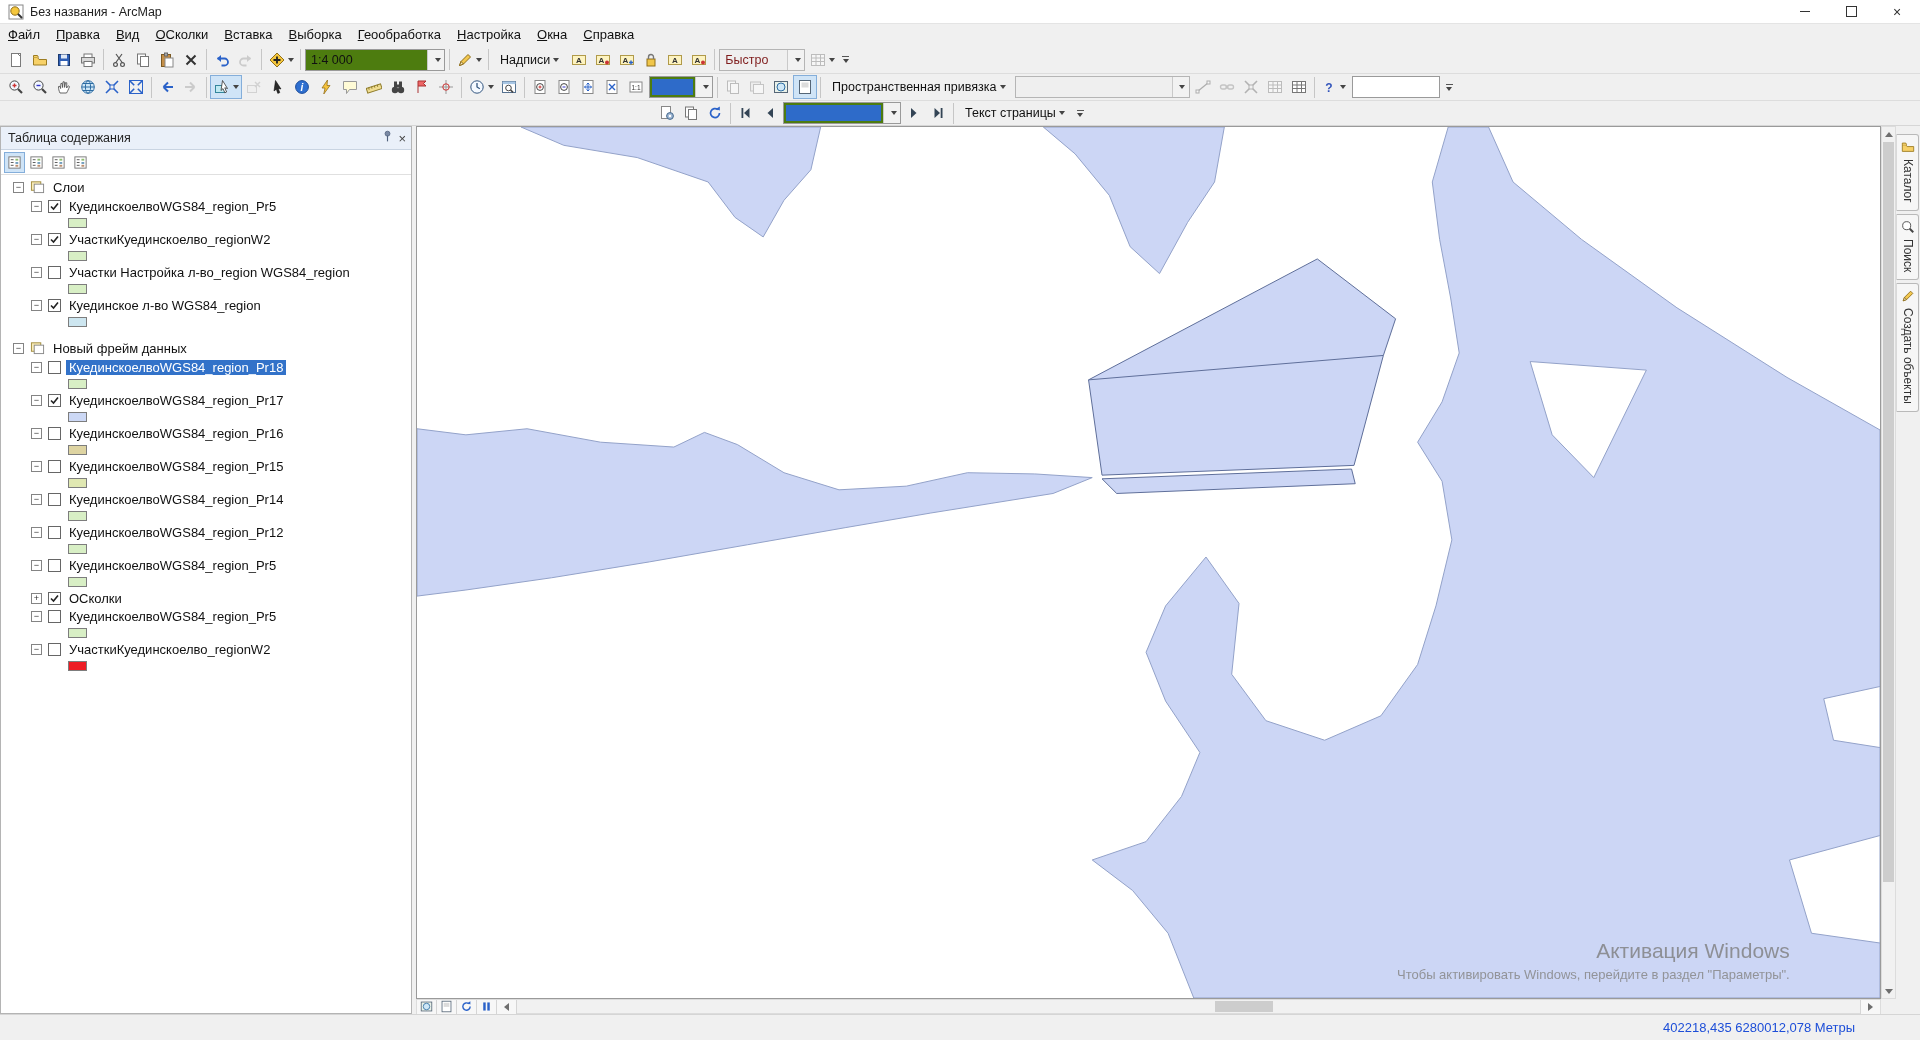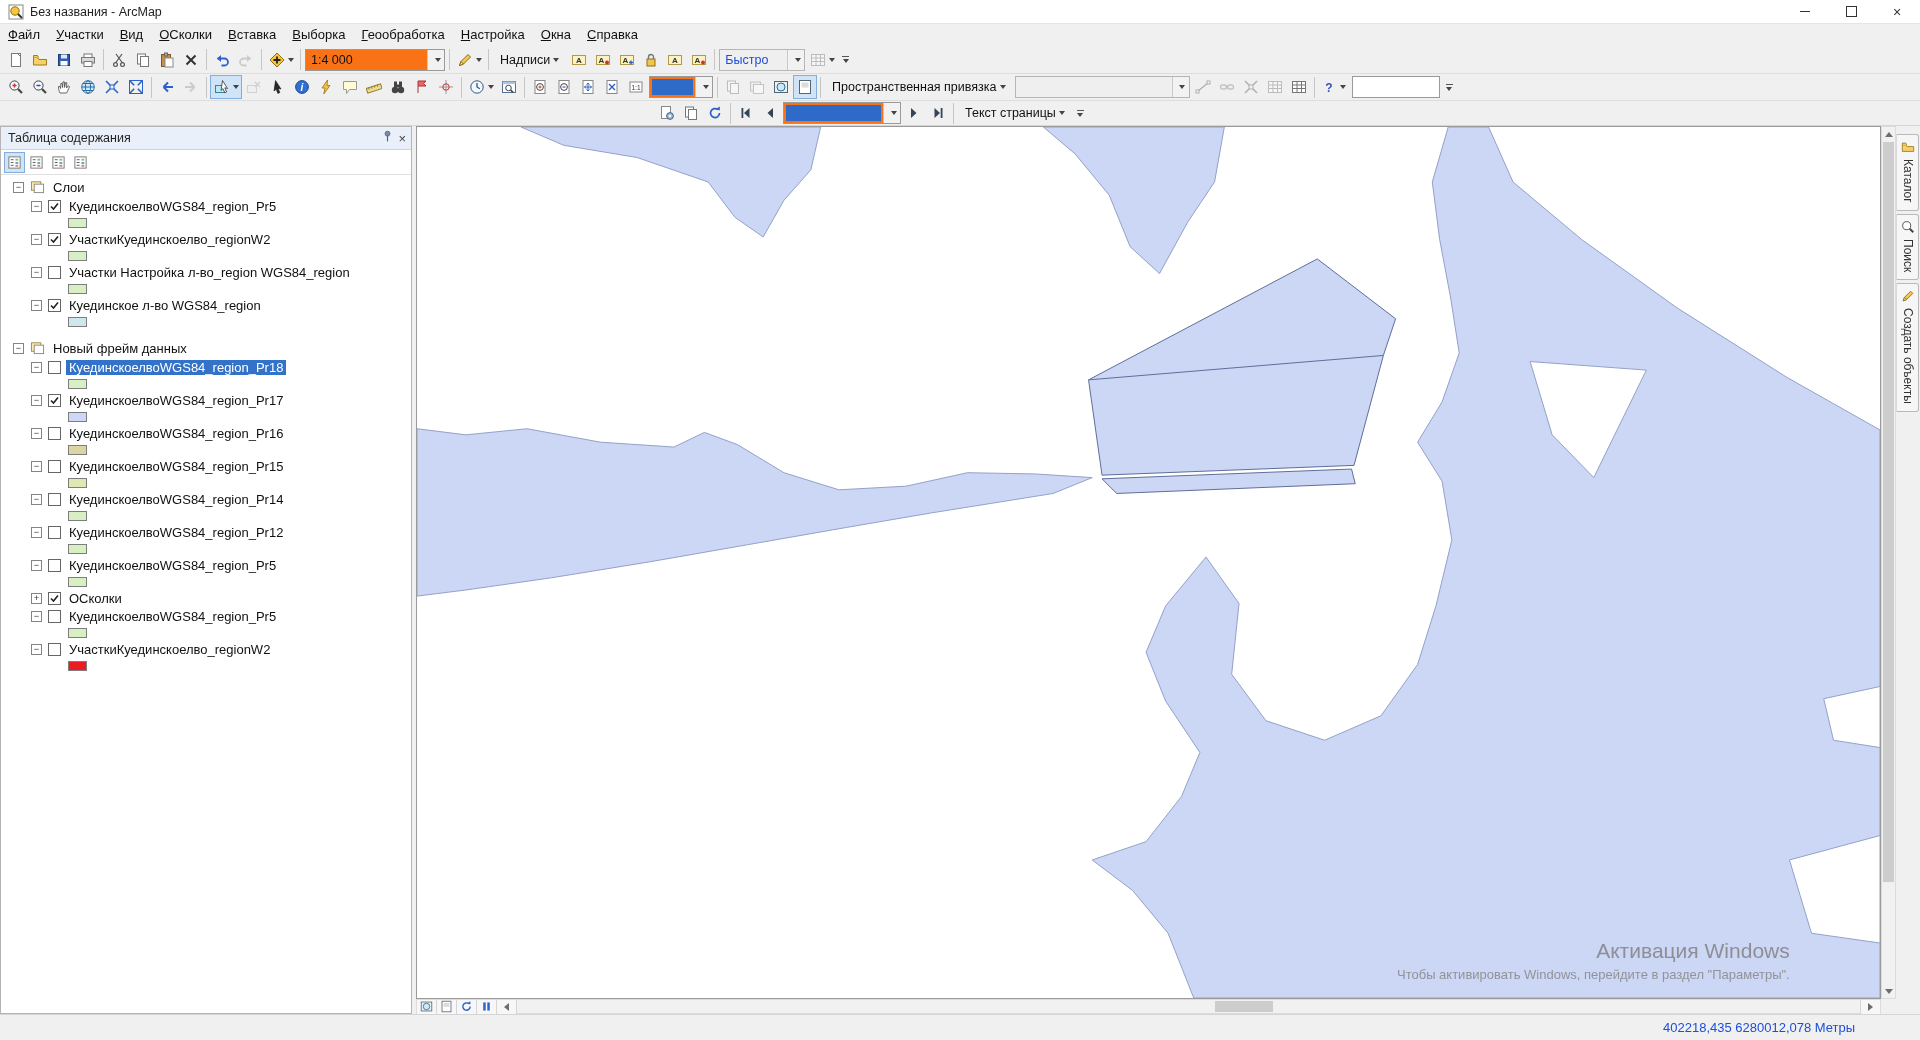--- a/index.html
+++ b/index.html
@@ -26,26 +26,26 @@
   #tbrow1{top:46px;height:28px;}
   #tbrow2{top:74px;height:27px;}
   #tbrow3{top:101px;height:25px;border-bottom:1px solid #d6d6d6;}
   .tbtn{width:24px;height:24px;display:flex;align-items:center;justify-content:center;
         border:1px solid transparent;box-sizing:border-box;flex:0 0 auto;}
   .tbtn.pressed{background:#cfe4f7;border-color:#84aeda;}
   .tbtn.grey svg{opacity:.42;filter:grayscale(1);}
   .sep{width:1px;height:21px;background:#c6c6c6;margin:0 3px;flex:0 0 auto;}
   .chev{width:0;height:0;border-left:3.5px solid transparent;border-right:3.5px solid transparent;
         border-top:4px solid #444;margin-left:3px;flex:0 0 auto;}
-  .combo{height:22px;background:#f97316;border:1px solid #9a9a9a;display:flex;align-items:center;
+  .combo{height:22px;background:#4d7c0f;border:1px solid #9a9a9a;display:flex;align-items:center;
          font-size:12.5px;box-sizing:border-box;flex:0 0 auto;margin:0 1px;}
   .combo .val{padding-left:5px;flex:1;white-space:nowrap;overflow:hidden;}
   .combo .dd{width:17px;height:100%;display:flex;align-items:center;justify-content:center;
              border-left:1px solid #c9c9c9;background:#f2f2f2;box-sizing:border-box;}
-  .combo.grey{background:#efefef;color:#1d4ed8;border-color:#b5b5b5;}
+  .combo.grey{background:#efefef;color:#7f1d1d;border-color:#b5b5b5;}
   .combo.blue .sel{flex:1;height:16px;margin:2px;background:#2e6bc9;}
   .menubtn{height:22px;display:flex;align-items:center;padding:0 7px;font-size:12.5px;flex:0 0 auto;
            border:1px solid transparent;}
   .tbinput{height:20px;border:1px solid #9a9a9a;font-size:12px;padding:0 4px;flex:0 0 auto;
            font-family:"Liberation Sans",sans-serif;margin:0 2px;}
   .ovbtn{width:15px;height:24px;display:flex;flex-direction:column;align-items:center;
          justify-content:center;gap:2px;flex:0 0 auto;}
   .ovbtn .bar{width:7px;height:1px;background:#555;}
   
   #main{position:absolute;left:0;top:126px;width:1920px;height:888px;background:#f0f0f0;}
@@ -138,21 +138,21 @@
         <span class="glyph-max"></span>
       </div>
     <div class="winbtn">
         <span class="glyph-close">×</span>
       </div>
   </div>
 </div>
 
 <div id="menubar">
     <div class="menu-item">Файл</div>
-    <div class="menu-item">Участки</div>
+    <div class="menu-item">Правка</div>
     <div class="menu-item">Вид</div>
     <div class="menu-item">ОСколки</div>
     <div class="menu-item">Вставка</div>
     <div class="menu-item">Выборка</div>
     <div class="menu-item">Геообработка</div>
     <div class="menu-item">Настройка</div>
     <div class="menu-item">Окна</div>
     <div class="menu-item">Справка</div>
   </div>
 

